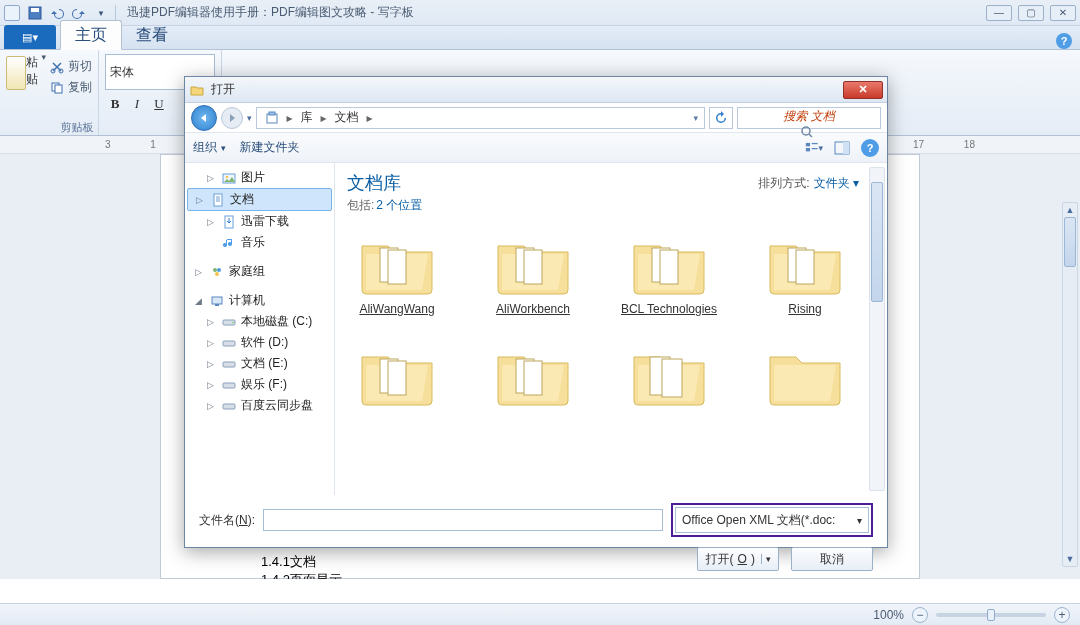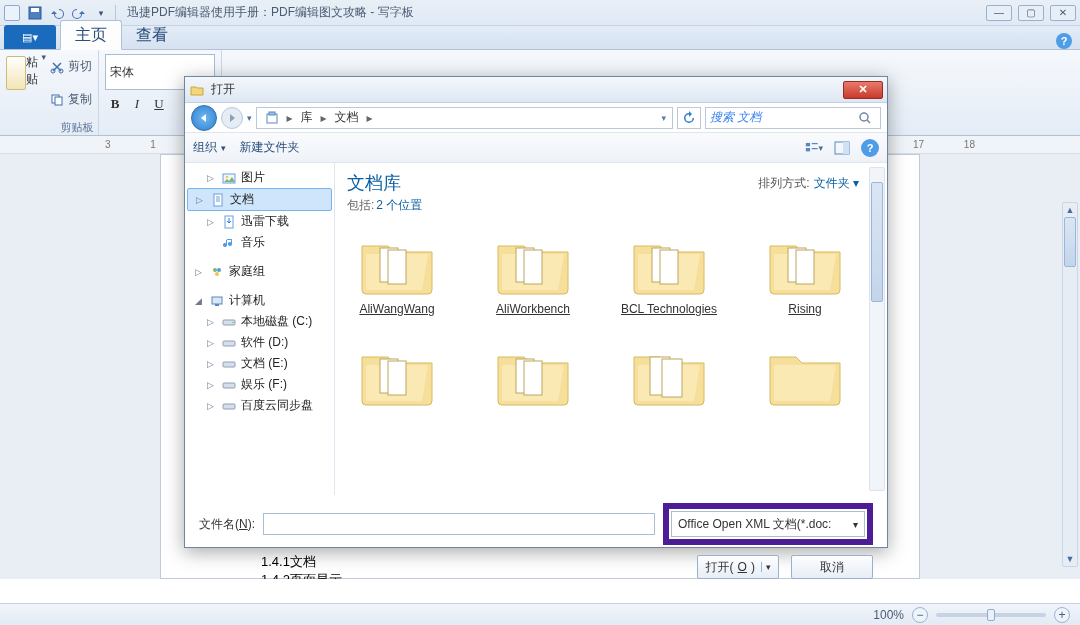--- a/index.html
+++ b/index.html
@@ -19,21 +19,21 @@
   .wp-file-btn span{color:#fff;font-size:11px}
   .wp-tab{padding:4px 14px 3px;font-size:16px;color:#2b4f7c;}
   .wp-tab.active{background:#fdfdfe;border:1px solid #b2c1d4;border-bottom:1px solid #fdfdfe;border-radius:3px 3px 0 0;margin-bottom:-1px;}
   .wp-help{margin-left:auto;margin-right:8px;width:16px;height:16px;border-radius:50%;background:#4e9de6;color:#fff;display:flex;align-items:center;justify-content:center;font-size:11px;font-weight:bold;}
 
   .wp-ribbon{height:86px;background:linear-gradient(#f5f8fc,#e4ecf6);border-bottom:1px solid #b2c1d4;display:flex;}
   .rb-group{border-right:1px solid #c9d6e6;padding:2px 6px;display:flex;flex-direction:column;}
   .rb-group-label{margin-top:auto;text-align:center;color:#5e769a;font-size:11px;padding-top:2px;}
   .rb-paste{display:flex;flex-direction:row;align-items:flex-start;width:40px;}
   .rb-paste-icon{width:30px;height:34px;border:1px solid #cdbb78;background:linear-gradient(#fff,#f2e6b4);border-radius:2px;margin-top:4px;}
-  .rb-clip-side{display:flex;flex-direction:column;gap:16px;margin-left:4px;}
+  .rb-clip-side{display:flex;flex-direction:column;gap:4px;margin-left:4px;}
   .rb-small{display:flex;align-items:center;gap:4px;color:#4a5c72;}
   .rb-small svg{flex:none}
   .font-row{display:flex;align-items:center;gap:2px;margin-bottom:4px;}
   .font-select{height:36px;border:1px solid #a8bdd6;background:#fff;font-size:12px;padding:0 4px;min-width:110px;display:flex;align-items:center;}
   .font-btn{width:20px;height:20px;border:1px solid transparent;display:flex;align-items:center;justify-content:center;font-family:"Times New Roman",serif;font-size:13px;color:#333;}
   .font-btn.bold{font-weight:bold}
   .font-btn.italic{font-style:italic}
   .font-btn.ul{text-decoration:underline}
 
   .wp-ruler{height:18px;background:#f0f3f7;display:flex;align-items:center;justify-content:center;color:#777;font-size:10px;border-bottom:1px solid #d7dee8;}
@@ -57,21 +57,21 @@
   .dlg-title{height:26px;background:linear-gradient(#f4f7fb,#dde7f3);display:flex;align-items:center;padding:0 4px;border-bottom:1px solid #c3d0e1;}
   .dlg-title-icon{width:16px;height:16px;margin-right:6px;display:flex;align-items:center;justify-content:center;}
   .dlg-close{margin-left:auto;width:40px;height:18px;background:linear-gradient(#e97a6c,#c83a2a);border:1px solid #913026;border-radius:2px;display:flex;align-items:center;justify-content:center;color:#fff;font-weight:bold;font-size:11px;}
   .dlg-nav{height:30px;display:flex;align-items:center;padding:0 6px;gap:4px;border-bottom:1px solid #e0e6ee;}
   .nav-back{width:26px;height:26px;border-radius:50%;background:radial-gradient(#6fb8f0,#2e7fcf);border:1px solid #2a6db0;display:flex;align-items:center;justify-content:center;color:#fff;}
   .nav-fwd{width:22px;height:22px;border-radius:50%;background:#e6ecf3;border:1px solid #b9c8da;display:flex;align-items:center;justify-content:center;color:#8aa0bb;}
   .nav-crumb{flex:1;height:22px;border:1px solid #b9c8da;background:#fff;display:flex;align-items:center;padding:0 2px;gap:0;font-size:12px;}
   .crumb-seg{padding:0 6px;display:flex;align-items:center;gap:4px;}
   .crumb-sep{color:#666;padding:0 2px;}
   .nav-refresh{width:24px;height:22px;border:1px solid #b9c8da;background:#fff;display:flex;align-items:center;justify-content:center;color:#2e7fcf;}
-  .nav-search{width:176px;height:22px;border:1px solid #b9c8da;background:#fff;display:flex;align-items:center;padding:0 4px;color:#3b82f6;font-style:italic;}
+  .nav-search{width:144px;height:22px;border:1px solid #b9c8da;background:#fff;display:flex;align-items:center;padding:0 4px;color:#c2410c;font-style:italic;flex-direction:column;}
   .nav-search svg{margin-right:4px;flex:none}
 
   .dlg-toolbar{height:30px;border-bottom:1px solid #e0e6ee;display:flex;align-items:center;padding:0 8px;gap:14px;background:linear-gradient(#fafbfd,#eef2f8);}
   .tb-btn{display:flex;align-items:center;gap:4px;color:#2b4f7c;}
   .tb-right{margin-left:auto;display:flex;align-items:center;gap:10px;}
   .tb-icon{width:18px;height:18px;display:flex;align-items:center;justify-content:center;}
   .tb-help{width:18px;height:18px;border-radius:50%;background:#4e9de6;color:#fff;display:flex;align-items:center;justify-content:center;font-size:11px;font-weight:bold;}
 
   .dlg-body{display:flex;height:332px;}
   .tree{width:150px;border-right:1px solid #e0e6ee;padding:4px 0;overflow:hidden;}
@@ -94,21 +94,21 @@
   .folders{display:flex;flex-wrap:wrap;gap:28px 36px;margin-top:20px;}
   .folder{width:100px;display:flex;flex-direction:column;align-items:center;text-decoration:underline;}
   .folder-label{margin-top:6px;text-align:center;line-height:15px;}
 
   .dlg-bottom{padding:8px 14px 12px;}
   .fn-row{display:flex;align-items:center;gap:8px;}
   .fn-label{white-space:nowrap;}
   .fn-label u{text-decoration:underline}
   .fn-input{flex:1;height:22px;border:1px solid #a8bdd6;background:#fff;}
   .ft-select{width:194px;height:26px;border:1px solid #a8bdd6;background:#fff;display:flex;align-items:center;justify-content:space-between;padding:0 6px;}
-  .red-box{border:6px solid #4c1d95;padding:2px;}
+  .red-box{border:2px solid #4c1d95;padding:2px;}
   .btn-row{display:flex;justify-content:flex-end;gap:12px;margin-top:10px;}
   .btn{min-width:82px;height:24px;border:1px solid #9bb0c9;background:linear-gradient(#fdfdfe,#e7eef7);border-radius:2px;display:flex;align-items:center;justify-content:center;gap:4px;}
 
   
   .behind-text{position:absolute;left:100px;top:398px;font-size:13px;line-height:18px;color:#000;}
 </style>
 </head>
 <body>
 
 <div class="wp-titlebar">

